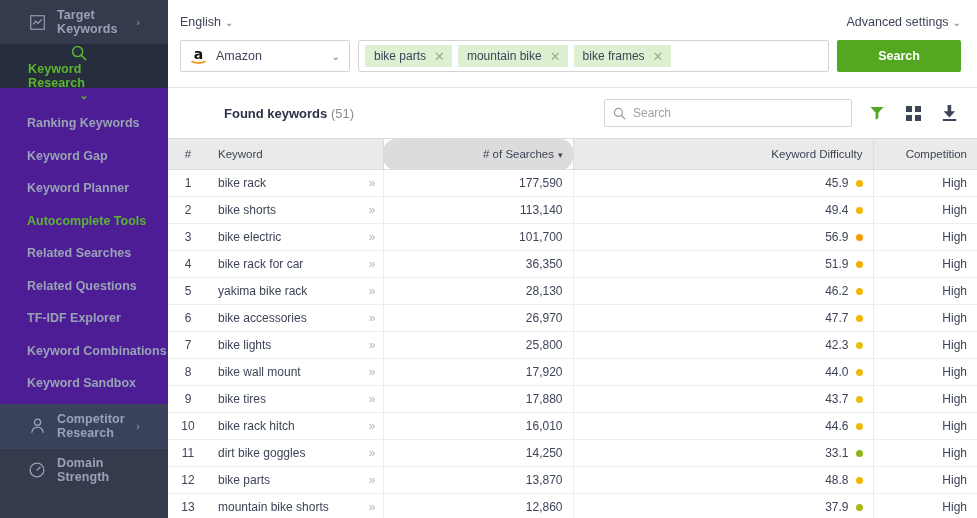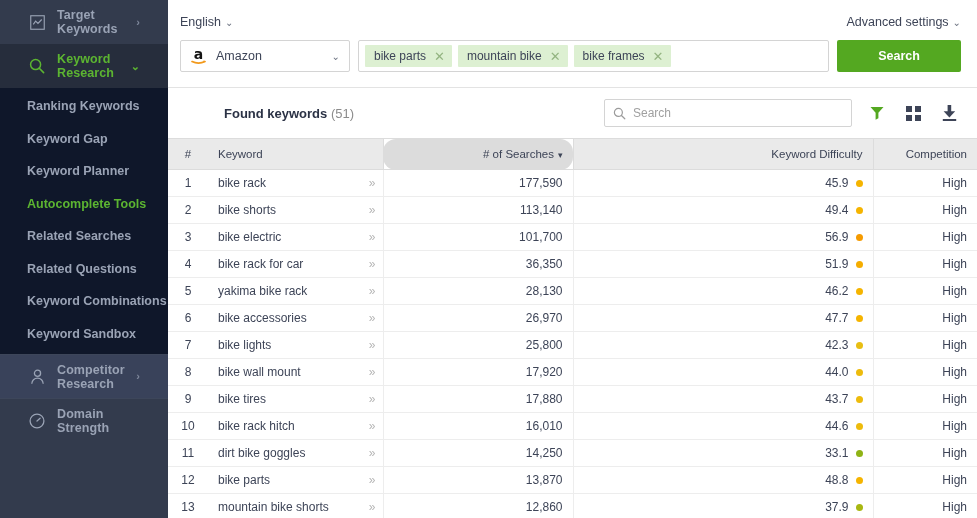--- a/index.html
+++ b/index.html
@@ -38,24 +38,25 @@
     flex: 0 0 18px;
     display: flex; align-items: center; justify-content: center;
     margin-right: 11px;
   }
   .nav-top .lbl { flex: 1 1 auto; letter-spacing: .1px; }
   .nav-top .caret { font-size: 11px; color: #7e879b; line-height: 1; }
 
   .nav-top.active {
     background: #262d3c;
     color: #5cb531;
+    flex-direction: column;
   }
   .nav-top.active .caret { color: #5cb531; }
 
-  .subnav { background: #0f172a; padding: 2px 0 4px 0; }
+  .subnav { background: #4c1d95; padding: 19px 0 4px 0; }
   .subnav .item {
     display: block;
     height: 32.5px; line-height: 32.5px;
     padding-left: 27px;
     color: #9aa3b5;
     font-size: 12.5px;
     font-weight: bold;
     white-space: nowrap;
     cursor: pointer;
   }
@@ -277,20 +278,21 @@
           <span class="lbl">Keyword Research</span>
           <span class="caret">⌄</span>
         </div>
         <div class="subnav">
           <div class="item">Ranking Keywords</div>
           <div class="item">Keyword Gap</div>
           <div class="item">Keyword Planner</div>
           <div class="item sel">Autocomplete Tools</div>
           <div class="item">Related Searches</div>
           <div class="item">Related Questions</div>
+          <div class="item">TF-IDF Explorer</div>
           <div class="item">Keyword Combinations</div>
           <div class="item">Keyword Sandbox</div>
         </div>
       </div>
       <div class="nav-group">
         <div class="nav-top" style="border-top: 1px solid rgb(61, 70, 90); background: rgb(57, 66, 90);">
           <span class="ico">
             <svg class="s-ico" width="15" height="16" viewBox="0 0 15 16">
               <circle cx="7.5" cy="4.3" r="3.1" fill="none" stroke="#9aa3b5" stroke-width="1.3"></circle>
               <path d="M1.8 14.8 a5.7 5.7 0 0 1 11.4 0" fill="none" stroke="#9aa3b5" stroke-width="1.3"></path>

